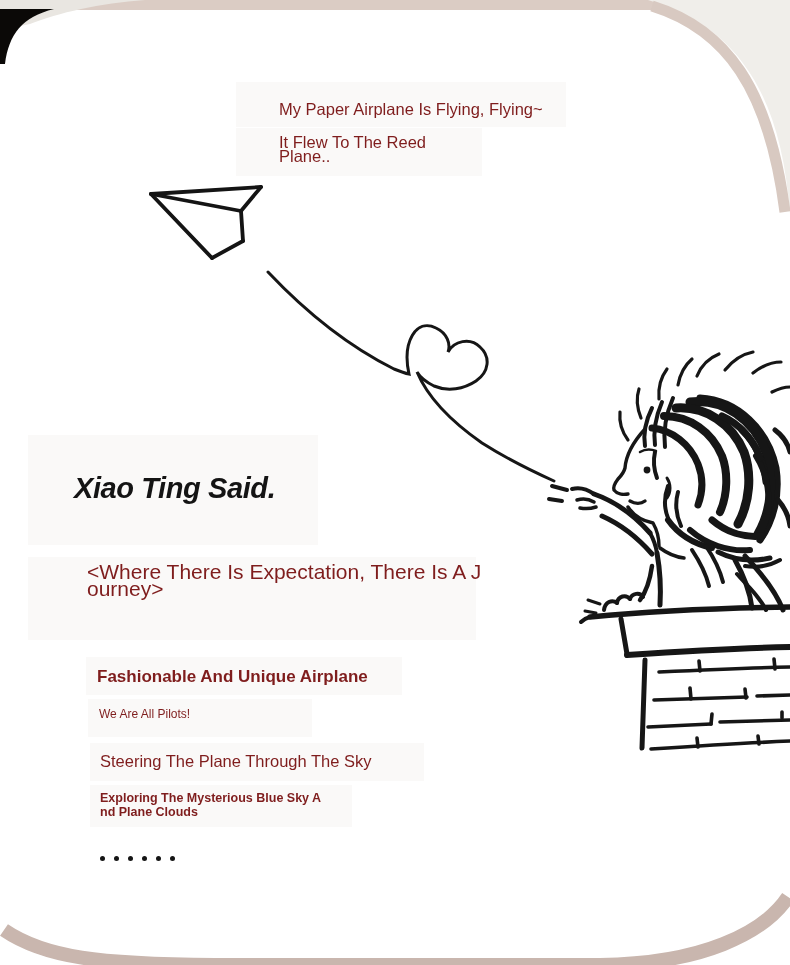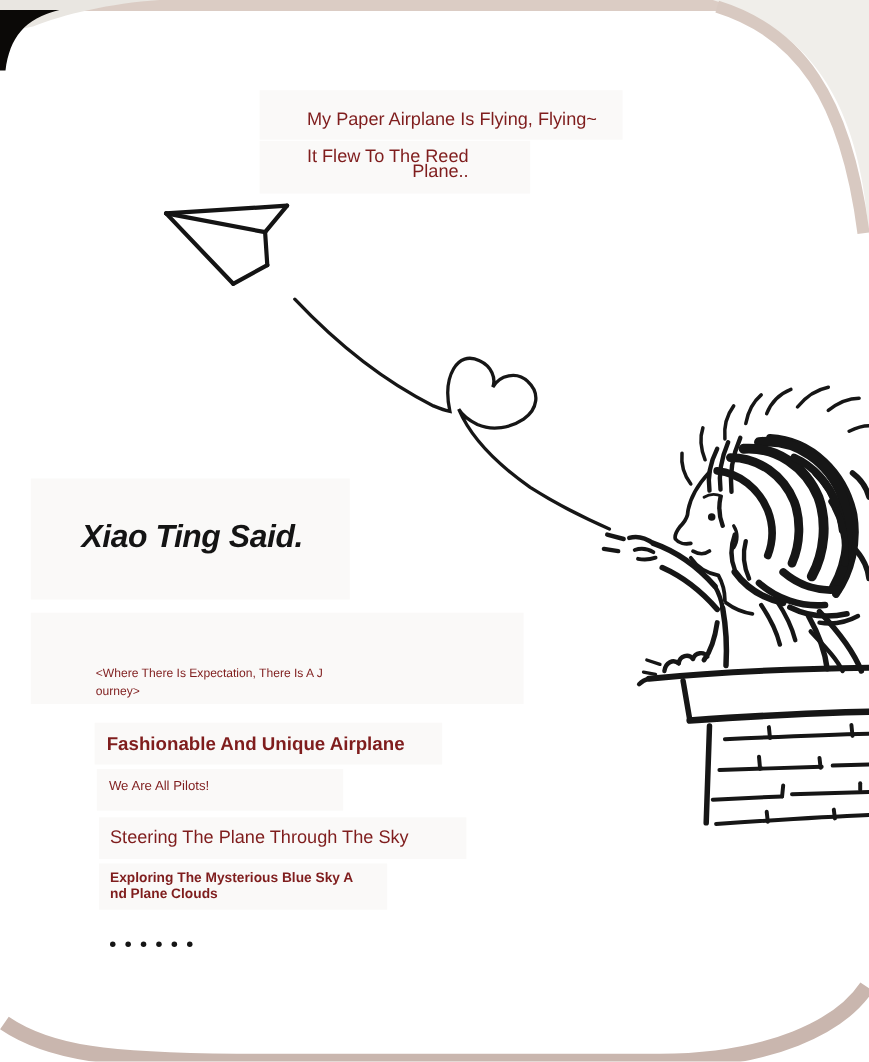--- a/index.html
+++ b/index.html
@@ -7,23 +7,23 @@
     width:790px;height:965px;position:relative;overflow:hidden;
     background:#ffffff;
     font-family:"Liberation Sans","DejaVu Sans",sans-serif;
     color:#1c1c1c;
   }
   .layer{position:absolute;left:0;top:0;width:790px;height:965px;}
   #frame-svg{z-index:1;}
   .hl{position:absolute;background:#faf9f8;z-index:2;}
   .txt{position:absolute;z-index:3;white-space:pre;color:#7f1d1d;}
   .quote-line1{left:279px;top:100px;font-size:16.5px;}
-  .quote-line23{left:279px;top:135px;font-size:16.5px;line-height:14px;text-align:right;}
+  .quote-line23{left:279px;top:135px;font-size:16.5px;line-height:14px;}
   .main-title{left:74px;top:472px;font-size:29px;font-weight:bold;letter-spacing:-0.4px;color:#141414;font-style:italic;}
-  .subtitle{left:87px;top:604px;font-size:11px;line-height:17px;}
+  .subtitle{left:87px;top:563px;font-size:21px;line-height:17px;}
   .slogan-1{left:97px;top:667px;font-size:17px;font-weight:bold;}
   .slogan-2{left:99px;top:707px;font-size:12px;}
   .slogan-3{left:100px;top:752px;font-size:16.5px;text-align:center;}
   .small-note{left:100px;top:791px;font-size:12.5px;line-height:14px;font-weight:bold;}
   .dots-row{position:absolute;left:100px;top:856px;z-index:3;display:flex;gap:9px;align-items:center;}
   .dot{width:5px;height:5px;border-radius:50%;background:#151515;}
 </style>
 </head>
 <body>
 

